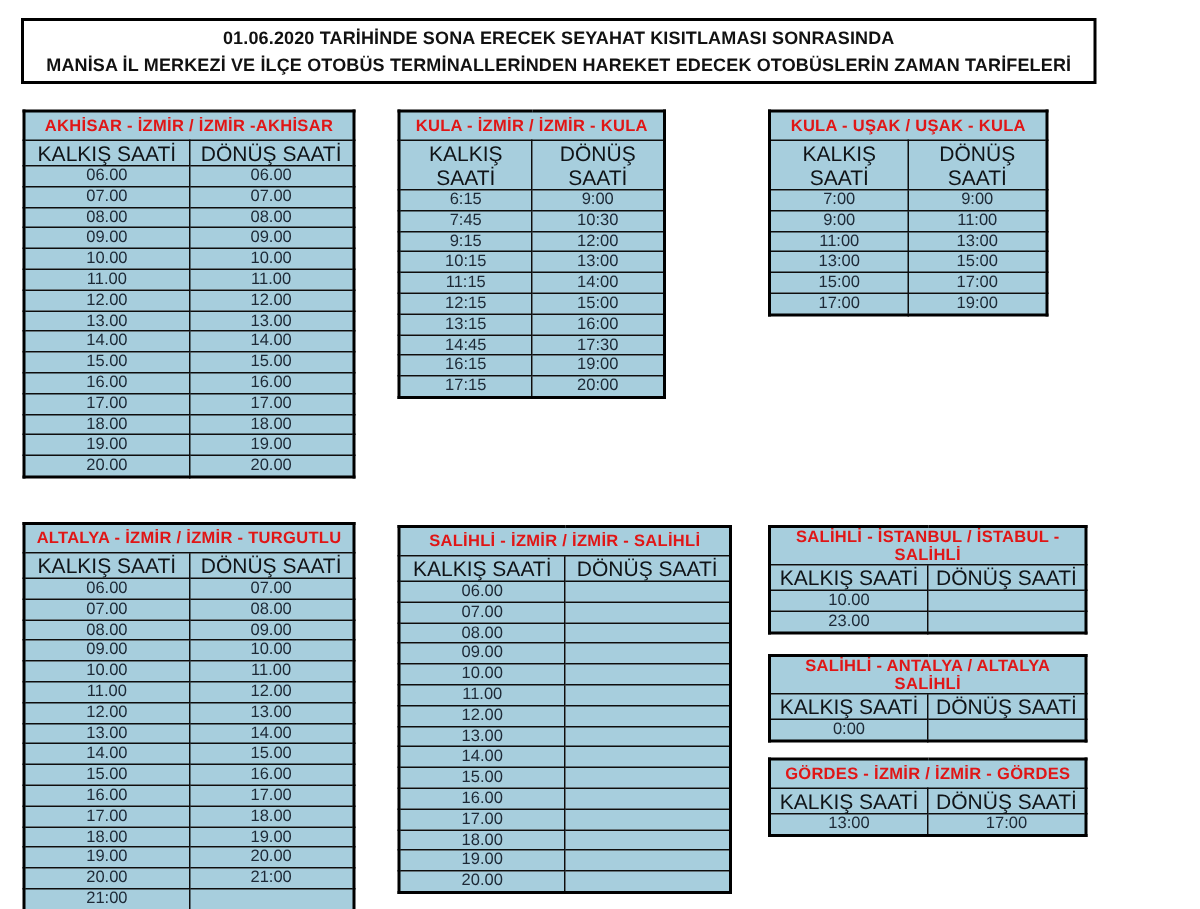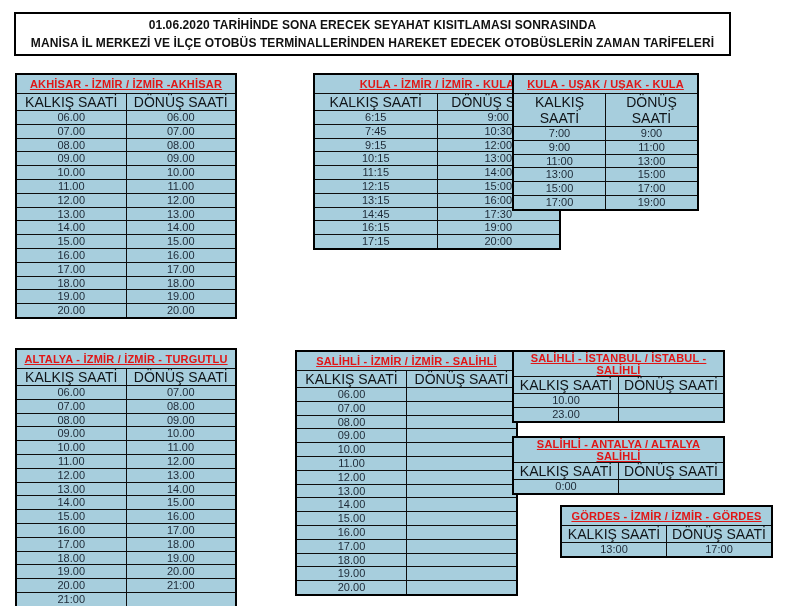--- a/index.html
+++ b/index.html
@@ -20,36 +20,36 @@
     border:2px solid #000;
   }
   .tbl th,.tbl td{
     border:1px solid #0d0d0d;
     background:var(--cell-bg,#A7CEDD);
     padding:0;text-align:center;vertical-align:middle;
     font-size:11px;
   }
   .tbl th.title{
     height:18px;font-weight:bold;color:var(--title-red,#e01616);
-    font-size:11px;letter-spacing:0.2px;text-decoration:underline;
+    font-size:11px;letter-spacing:0.2px;
   }
   .tbl th.colhead{
     height:14px;font-weight:normal;color:#101418;font-size:14px;
   }
   .tbl td{
     height:12.8px;line-height:12.8px;color:var(--time-text,#1d2936);
   }
   .t1{left:15px;top:73px;width:222px;}
-  .t2{left:265px;top:73px;width:248px;margin-left:48px;}
+  .t2{left:265px;top:73px;width:179px;}
   .t3{left:512px;top:73px;width:187px;}
   .t4{left:15px;top:348px;width:222px;}
-  .t5{left:265px;top:350px;width:223px;margin-left:30px;}
+  .t5{left:265px;top:350px;width:223px;}
   .t6{left:512px;top:350px;width:213px;}
   .t7{left:512px;top:436px;width:213px;}
-  .t8{left:512px;top:505px;width:213px;margin-left:48px;}
+  .t8{left:512px;top:505px;width:213px;}
 </style>
 </head>
 <body>
 
 <div class="banner">
   <div>01.06.2020 TARİHİNDE SONA ERECEK SEYAHAT KISITLAMASI SONRASINDA</div>
   <div>MANİSA İL MERKEZİ VE İLÇE OTOBÜS TERMİNALLERİNDEN HAREKET EDECEK OTOBÜSLERİN ZAMAN TARİFELERİ</div>
 </div>
 
 <table class="tbl t1">

